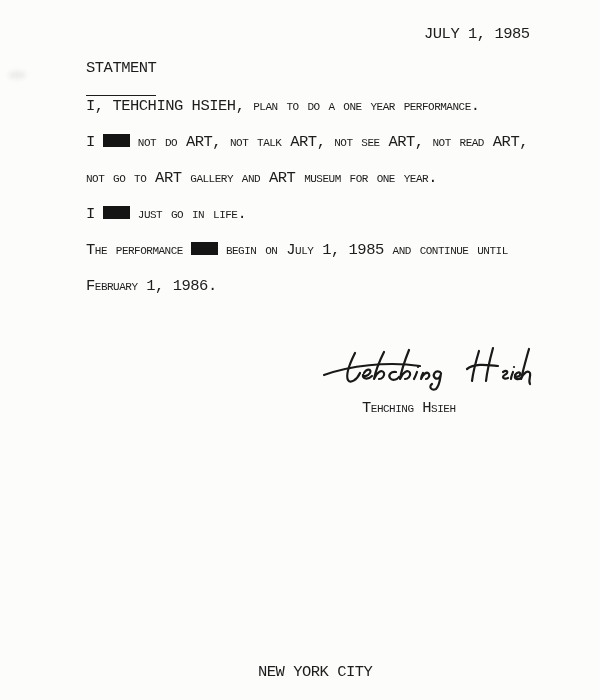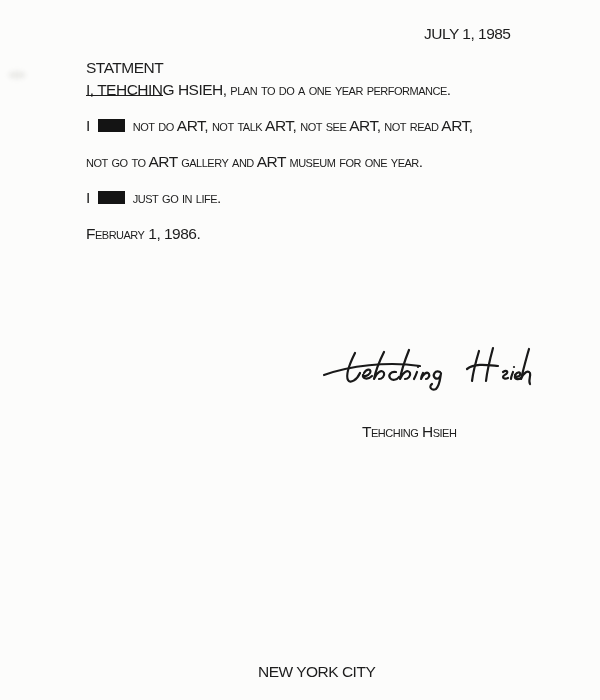--- a/index.html
+++ b/index.html
@@ -2,52 +2,52 @@
 <html><head>
 <meta charset="utf-8">
 <style>
   html, body { margin: 0; padding: 0; }
   .doc {
     position: relative;
     width: 600px;
     height: 700px;
     background: #fcfcfb;
     color: #1d1d1d;
-    font-family: Liberation Sans, sans-serif;
+    font-family: Liberation Mono, monospace;
     overflow: hidden;
   }
   .t {
     position: absolute;
     white-space: nowrap;
     letter-spacing: -0.5px;
     font-size: 15.5px;
   }
   .sc { font-variant: small-caps; }
   .date  { left: 424px; top: 25px; }
   .title {
     left: 86px; top: 59px;
     border-bottom: 1.5px solid #1d1d1d;
     padding-bottom: 18px;
   }
   .body {
-    left: 86px; top: 72px;
+    left: 86px; top: 88px;
     line-height: 36px;
   }
   .ln { white-space: nowrap; }
   .redact {
     display: inline-block;
     width: 27px; height: 13px;
     background: #141414;
     vertical-align: -1px;
     margin: 0 8px;
   }
   .sig { position: absolute; left: 321px; top: 340px; }
   .sig path { fill: none; stroke: #191919; stroke-width: 2.2; stroke-linecap: round; stroke-linejoin: round; }
   .sig circle { fill: #191919; }
-  .typed { left: 362px; top: 399px; margin-top: 24px; }
+  .typed { left: 362px; top: 399px; }
   .city  { left: 245px; top: 663px; margin-left: 13px; }
   .smudge {
     position: absolute;
     left: 8px; top: 71px;
     width: 18px; height: 8px;
     background: #ecece9;
     border-radius: 50%;
     filter: blur(2px);
   }
 </style>
@@ -60,20 +60,21 @@
 
   <div class="t date">JULY 1, 1985</div>
 
   <div class="t title">STATMENT</div>
 
   <div class="t body sc">
     <div class="ln"><span>I, TEHCHING HSIEH, plan to do a one year performance.</span></div>
     <div class="ln"><span>I</span><span class="redact"></span><span>not do ART, not talk ART, not see ART, not read ART,</span></div>
     <div class="ln"><span>not go to ART gallery and ART museum for one year.</span></div>
     <div class="ln"><span>I</span><span class="redact"></span><span>just go in life.</span></div>
+    <div class="ln"><span>The performance</span><span class="redact"></span><span>begin on July 1, 1985 and continue until</span></div>
     <div class="ln"><span>February 1, 1986.</span></div>
   </div>
 
   <svg class="sig" width="212" height="56" viewBox="0 0 212 56" role="img" aria-label="Tehching Hsieh">
     <path d="M3,35 C28,26 66,21 99,26"></path>
     <path d="M34,13 C29,23 24,34 27,40 C29,44 36,40 39,33"></path>
     <path d="M43,33 C46,28 51,29 49,33 C47,36 43,37 42,35 C41,39 47,40 51,36"></path>
     <path d="M63,12 C58,22 54,34 53,39 C56,32 61,29 63,33 C64,36 61,39 58,39"></path>
     <path d="M75,32 C70,31 67,35 69,38 C71,41 76,40 78,37"></path>
     <path d="M88,10 C84,20 80,33 79,39 C82,32 87,29 89,33 C90,36 87,39 84,39"></path>

